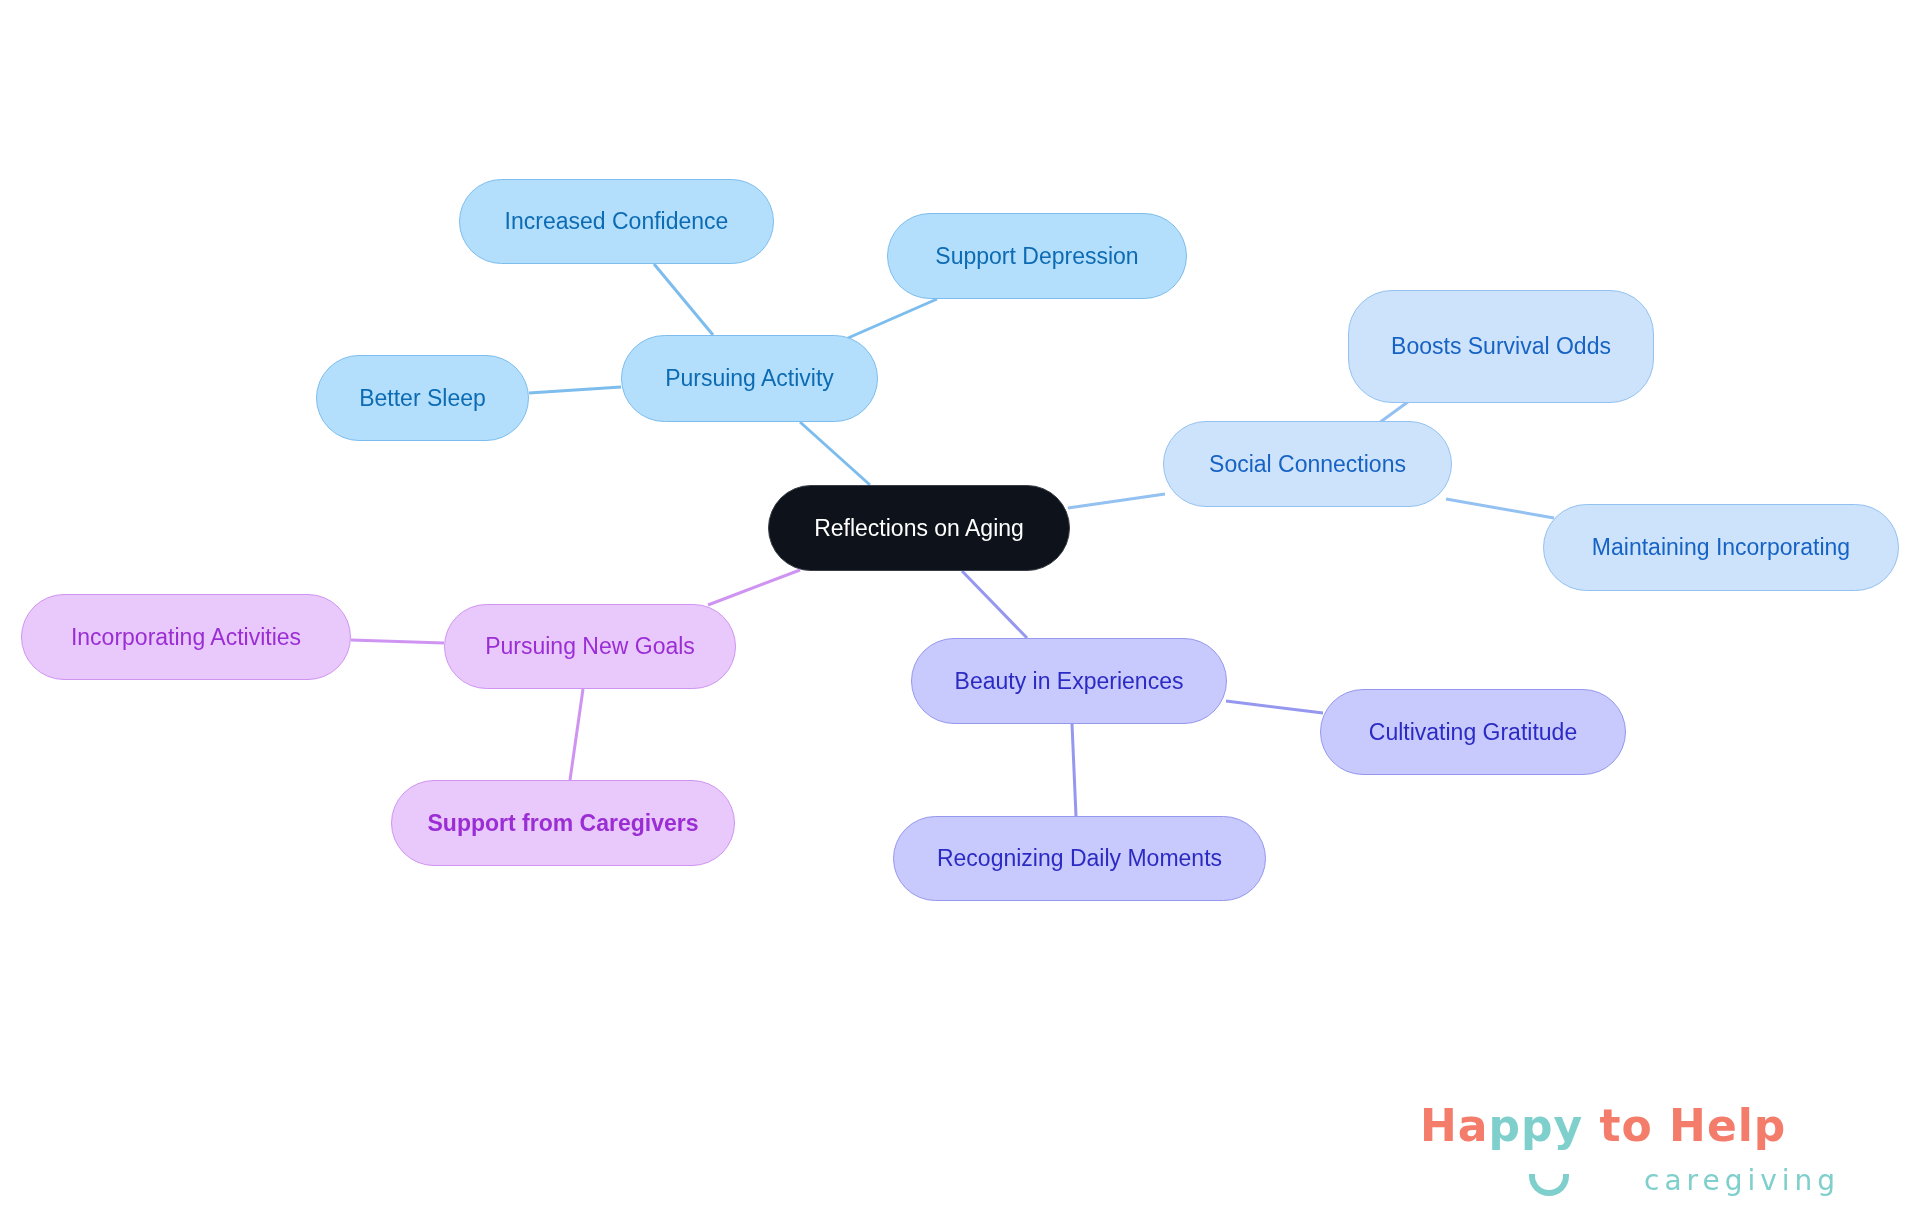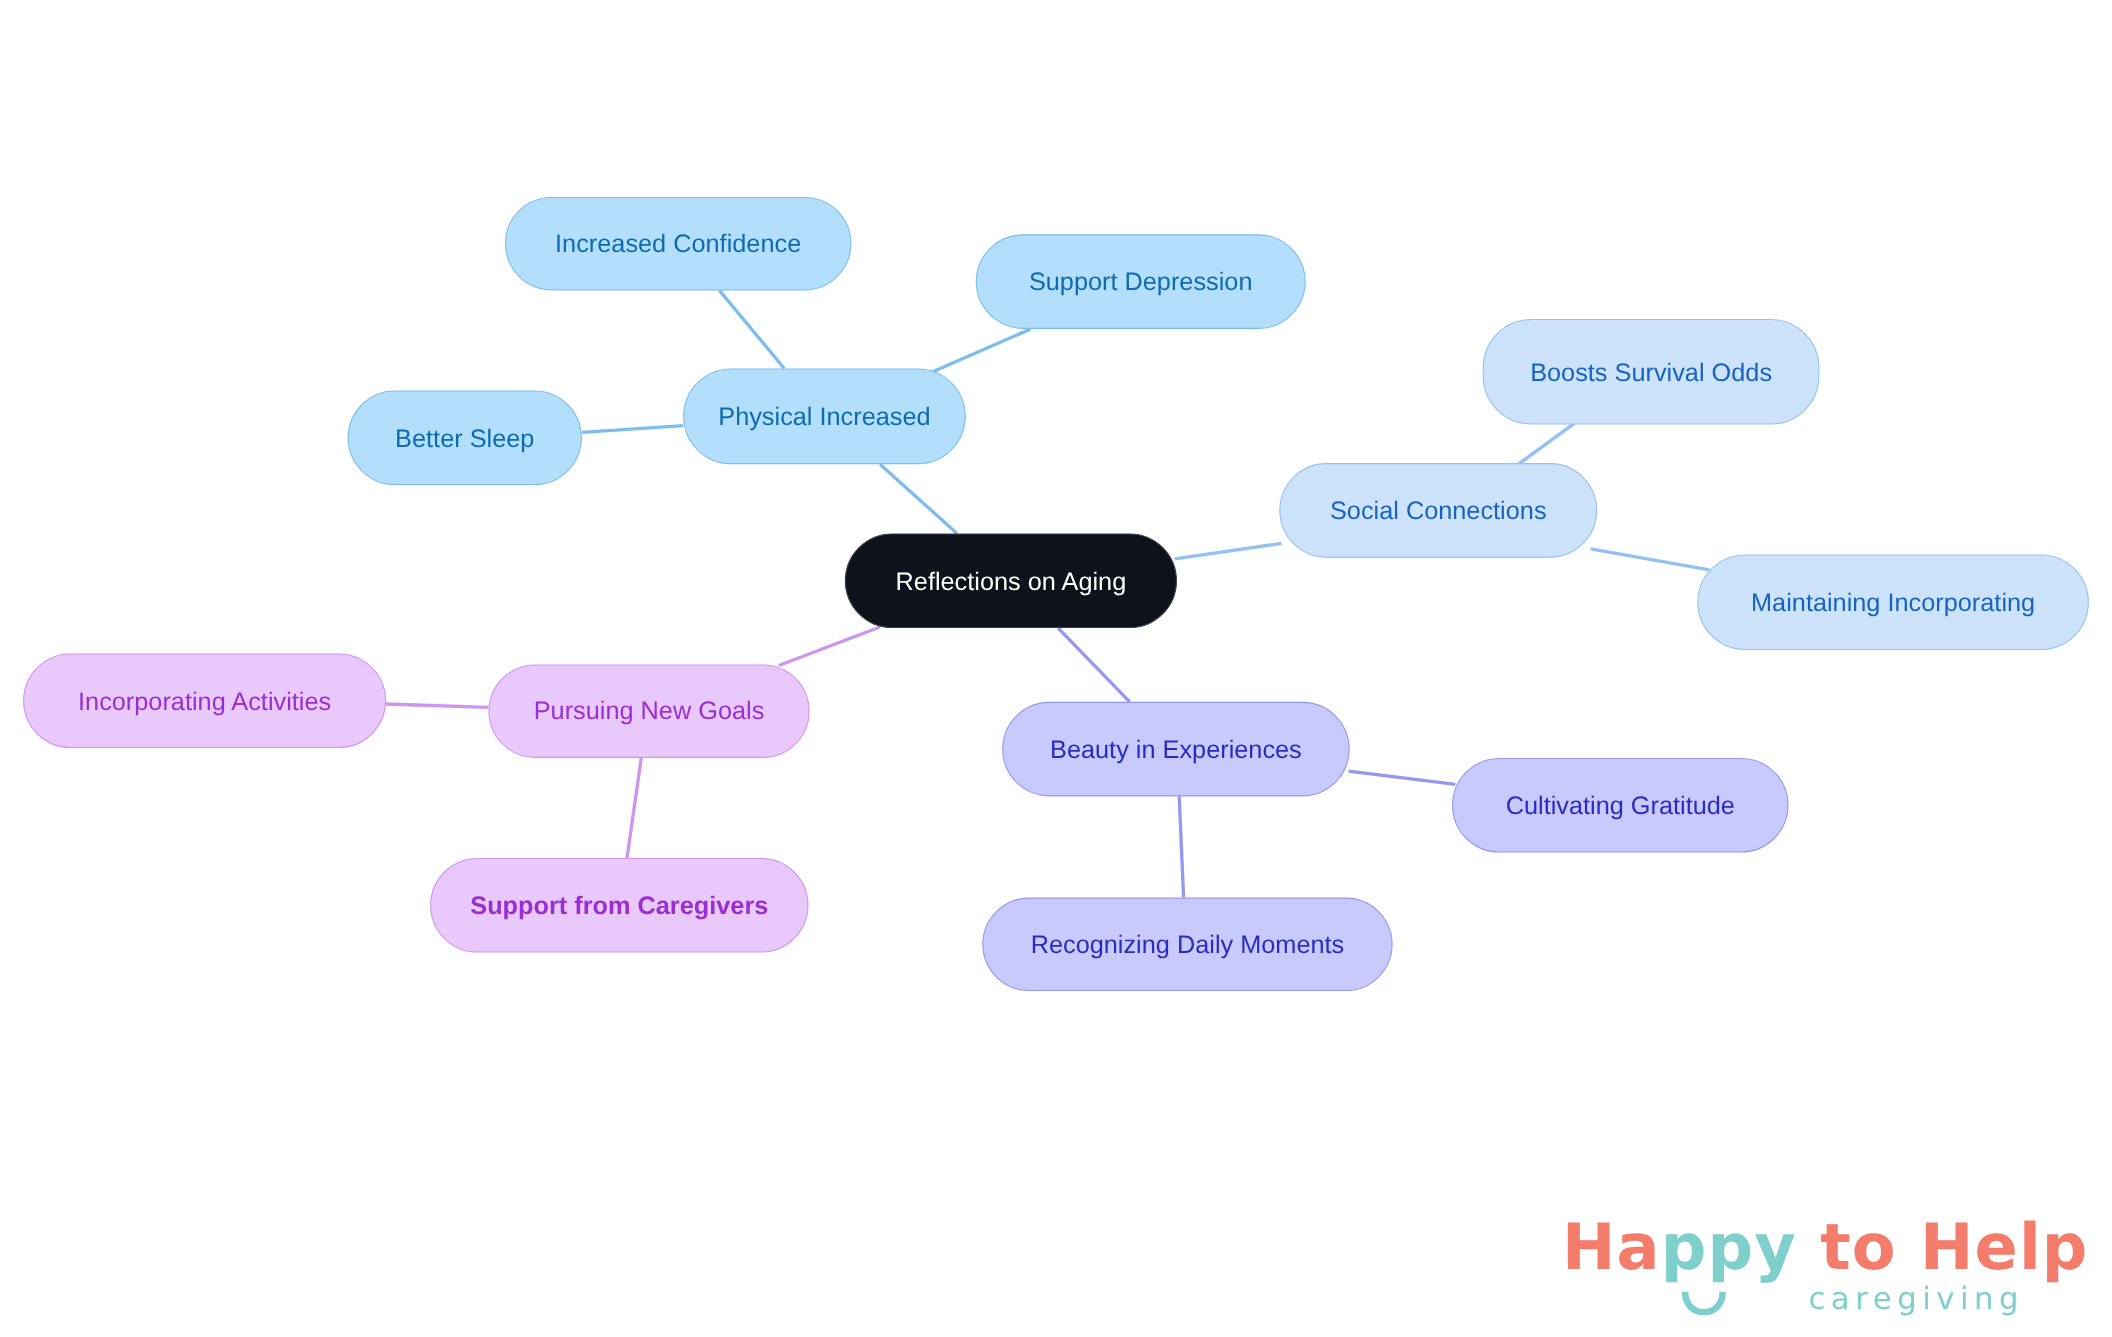--- a/index.html
+++ b/index.html
@@ -5,21 +5,21 @@
     html, body { margin:0; padding:0; }
     body { width:1920px; height:1215px; background:#ffffff; position:relative; overflow:hidden; font-family:"Liberation Sans", sans-serif; }
     svg.edges { position:absolute; left:0; top:0; width:1920px; height:1215px; }
     .node { position:absolute; box-sizing:border-box; border-radius:44px; display:flex; align-items:center; justify-content:center; font-size:23px; white-space:nowrap; border:1.5px solid; cursor:pointer; }
     .root { background:#0d121b; color:#ffffff; border-color:#3a3f47; }
     .blue { background:#b3dffc; color:#0d6bb3; border-color:#7cbdee;text-align:center; }
     .lblue { background:#cde3fb; color:#1763c4; border-color:#93c1f1; }
     .purple { background:#e9c8fc; color:#9a2ed4; border-color:#cf94f1; }
     .indigo { background:#c8c9fd; color:#2b2bc4; border-color:#9697ef; }
     .logo { position:absolute; left:1420px; top:1100px; width:460px; height:110px; }
-    .logo-main { position:absolute; left:0; top:0; font-family:"DejaVu Sans", sans-serif; font-weight:bold; font-size:58px; letter-spacing:1px; color:#f47c6b; white-space:nowrap; }
+    .logo-main { position:absolute; left:0; top:0; font-family:"DejaVu Sans", sans-serif; font-weight:bold; font-size:44px; letter-spacing:1px; color:#f47c6b; white-space:nowrap; }
     .logo-main .teal { color:#7fcfcc; }
     .logo-sub { position:absolute; left:224px; top:64px; font-family:"DejaVu Sans", sans-serif; font-size:28px; letter-spacing:5px; color:#7fcfcc; white-space:nowrap; }
     .smile { position:absolute; left:109px; top:74px; width:40px; height:22px; border:6px solid #7fcfcc; border-top:none; border-radius:0 0 26px 26px; box-sizing:border-box; }
   </style>
 </head>
 <body>
 
 <svg class="edges">
 
   <line x1="870" y1="485" x2="800" y2="422" stroke="#7cbdee" stroke-width="3"></line>
@@ -39,36 +39,36 @@
 
   <line x1="1226" y1="701" x2="1323" y2="713" stroke="#9697ef" stroke-width="3"></line>
   <line x1="1072" y1="724" x2="1076" y2="816" stroke="#9697ef" stroke-width="3"></line>
 </svg>
 
 <div class="node root" style="left:768px; top:485px; width:302px; height:86px;">
   <span>Reflections on Aging</span>
 </div>
 
 <div class="node blue" style="left:621px; top:335px; width:257px; height:87px;">
-  <span>Physical Increased</span>
+  <span>Pursuing Activity</span>
 </div>
 <div class="node blue" style="left:459px; top:179px; width:315px; height:85px;">
   <span>Increased Confidence</span>
 </div>
 <div class="node blue" style="left:887px; top:213px; width:300px; height:86px;">
   <span>Support Depression</span>
 </div>
 <div class="node blue" style="left:316px; top:355px; width:213px; height:86px;">
   <span>Better Sleep</span>
 </div>
 
 <div class="node lblue" style="left:1163px; top:421px; width:289px; height:86px;">
   <span>Social Connections</span>
 </div>
-<div class="node lblue" style="left:1348px; top:290px; width:306px; height:96px;">
+<div class="node lblue" style="left:1348px; top:290px; width:306px; height:113px;">
   <span>Boosts Survival Odds</span>
 </div>
 <div class="node lblue" style="left:1543px; top:504px; width:356px; height:87px;">
   <span>Maintaining Incorporating</span>
 </div>
 
 <div class="node purple" style="left:444px; top:604px; width:292px; height:85px;">
   <span>Pursuing New Goals</span>
 </div>
 <div class="node purple" style="left:21px; top:594px; width:330px; height:86px;">

